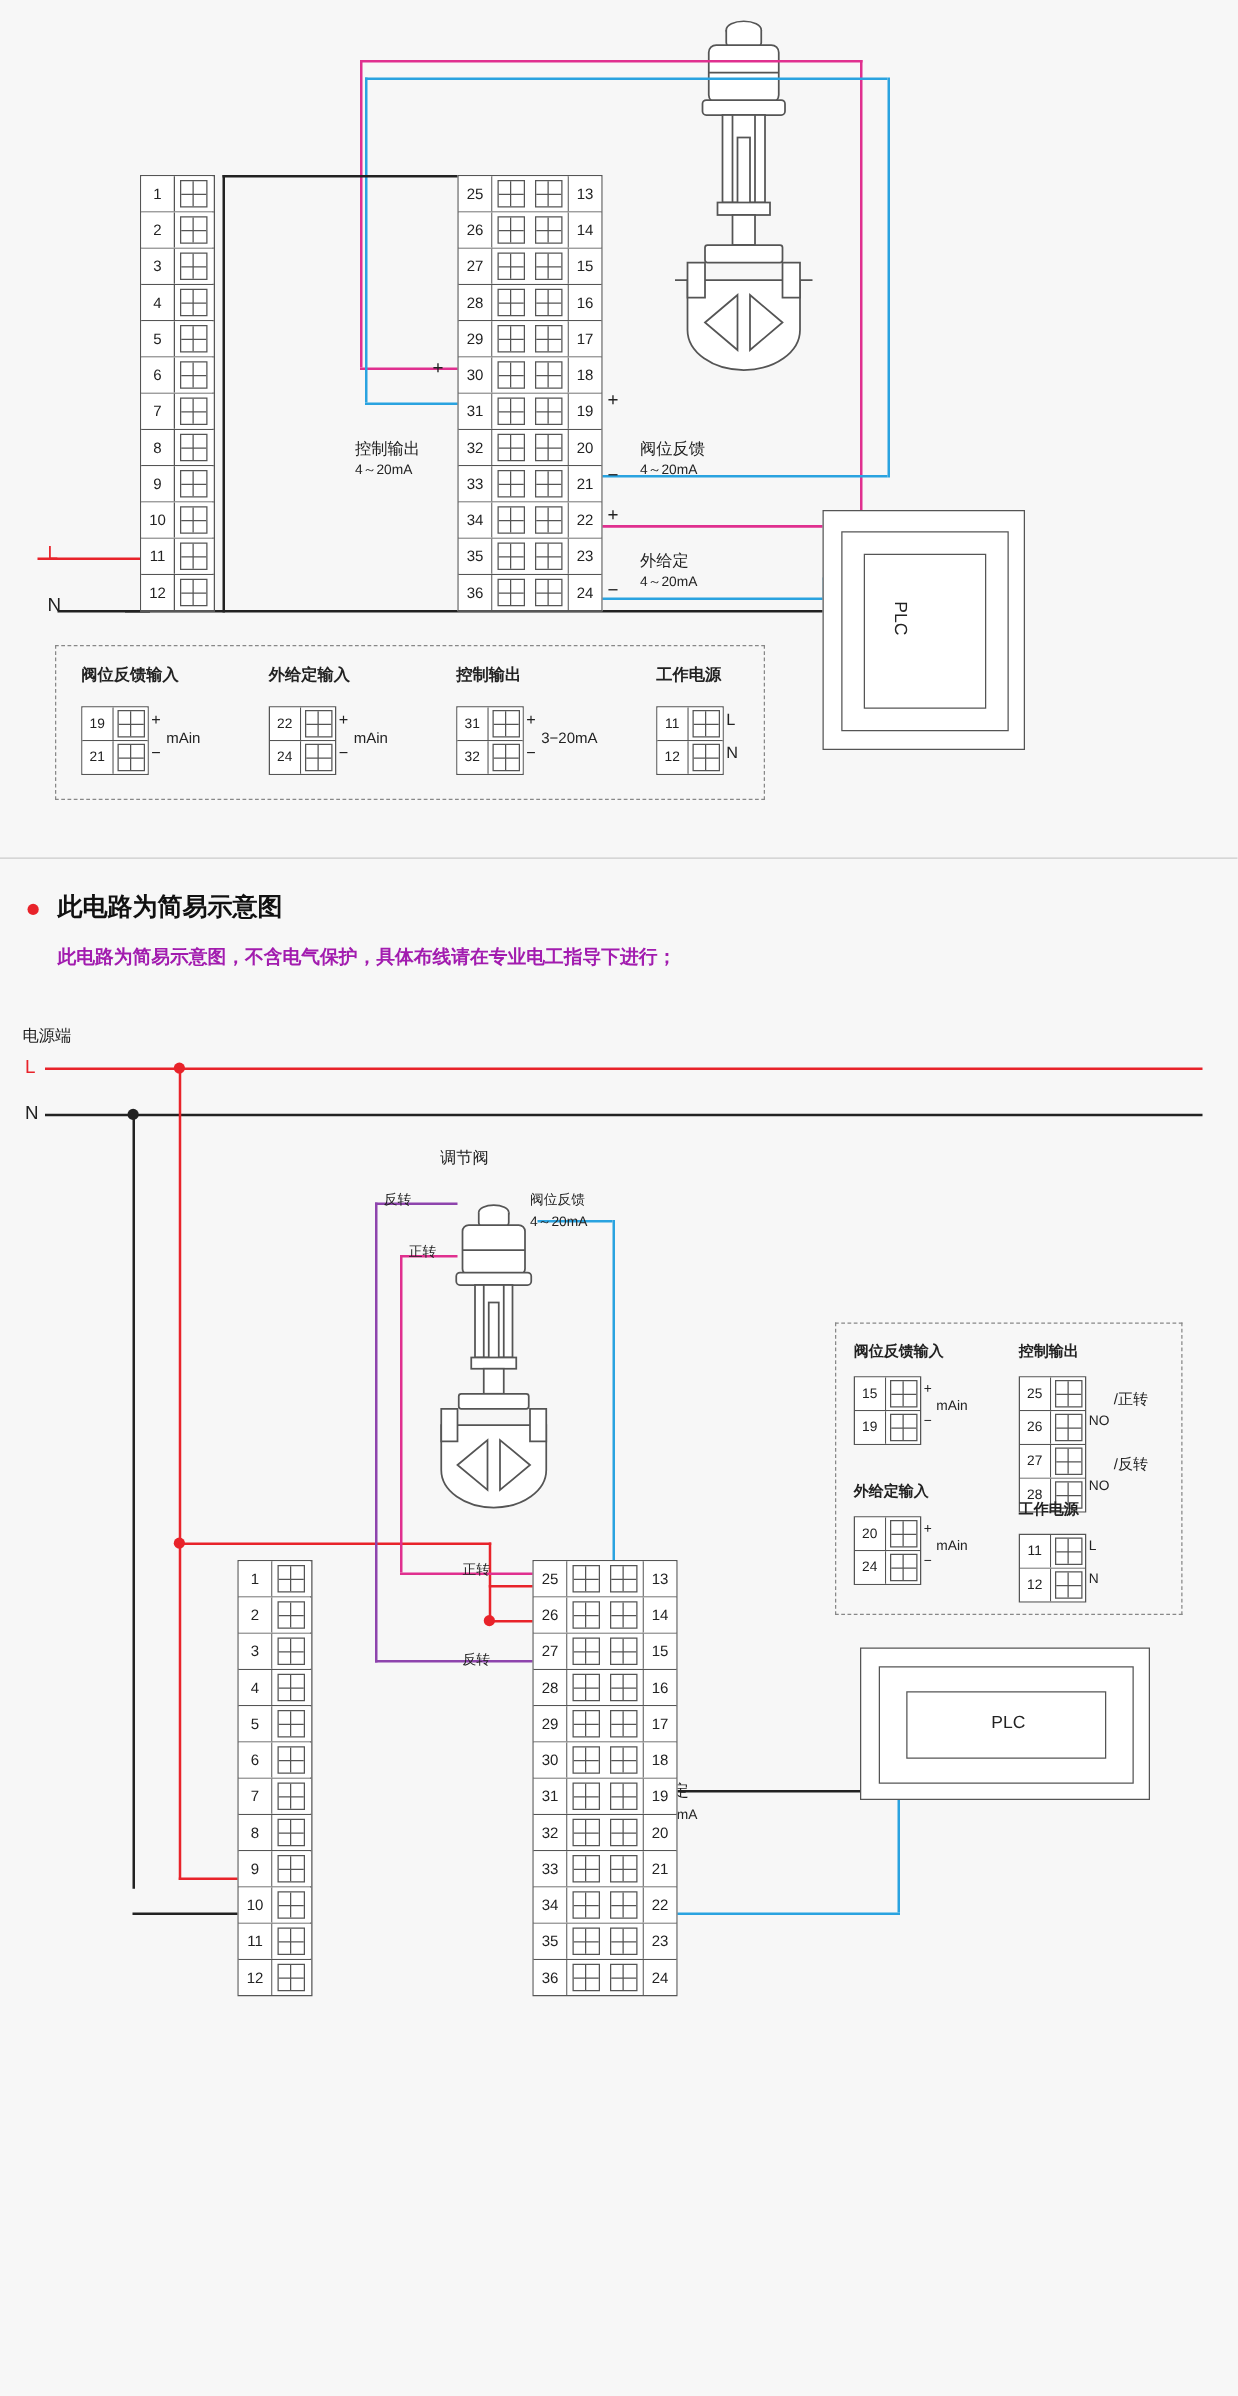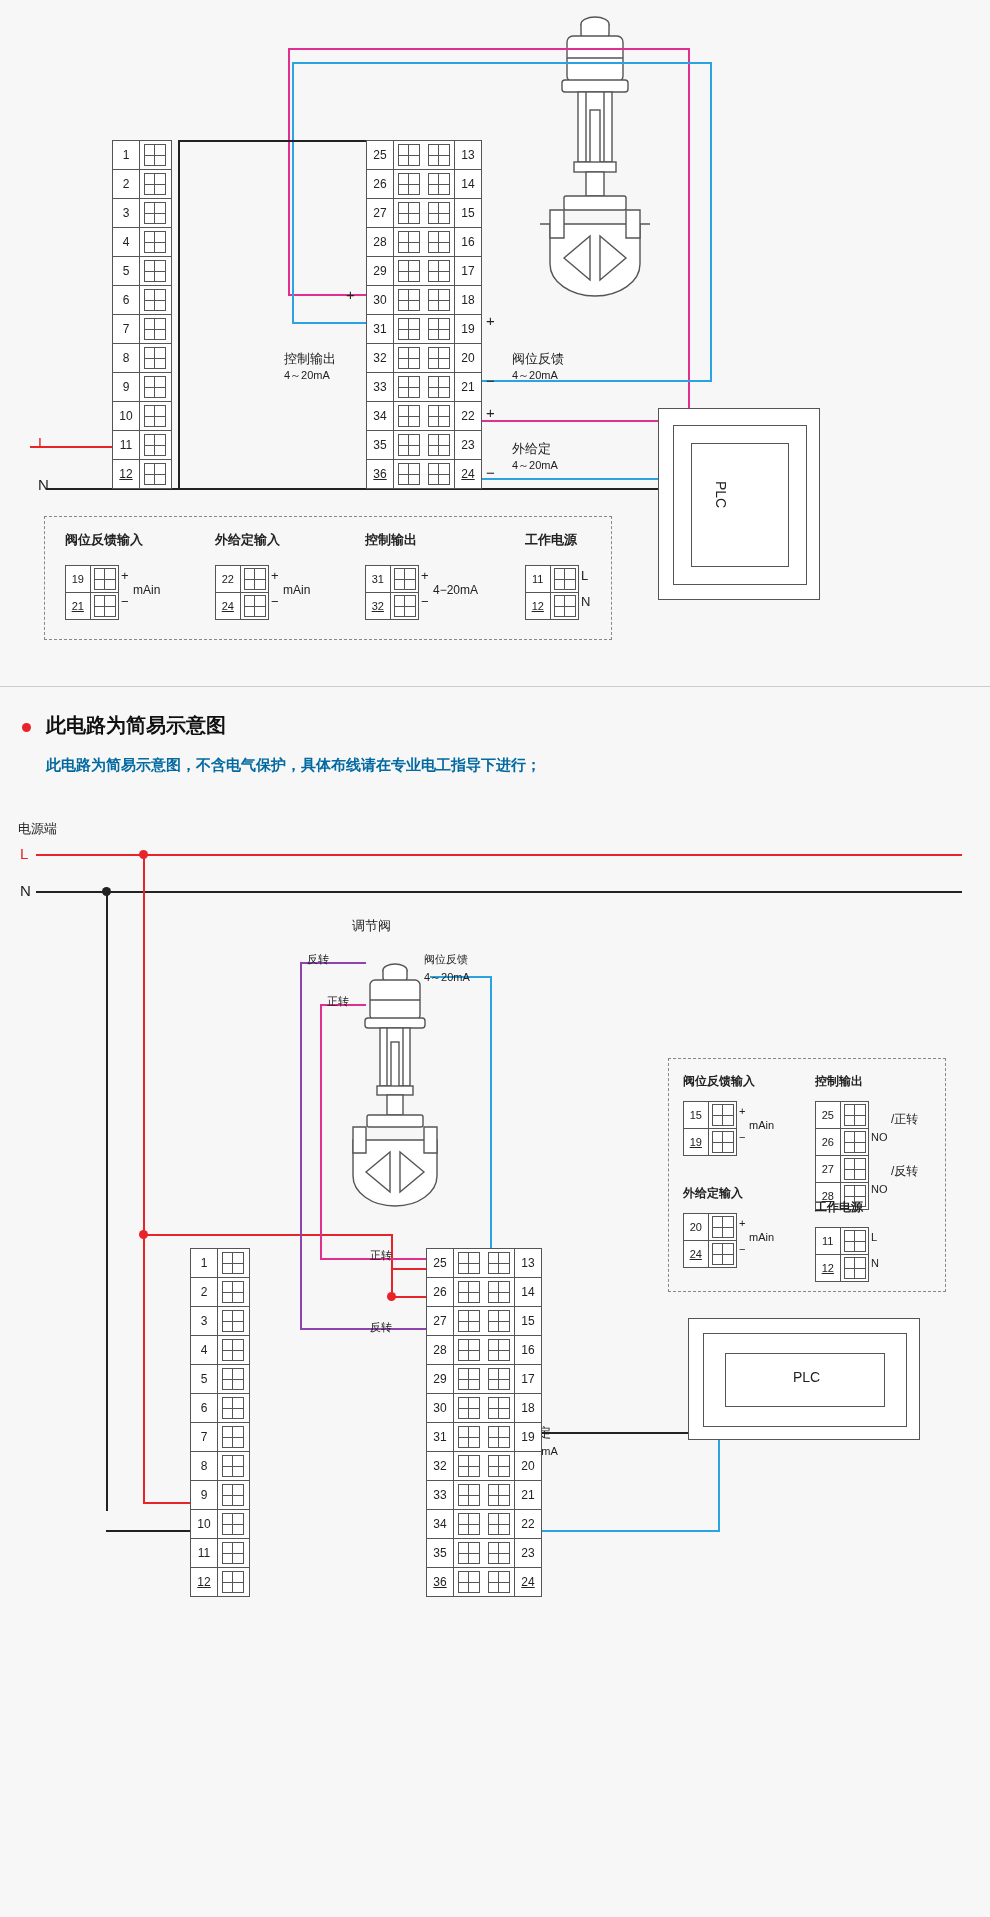--- a/index.html
+++ b/index.html
@@ -21,21 +21,21 @@
   .mag{background:#e0308f;}
   .pur{background:#8e44ad;}
 
   .lbl{position:absolute;font-size:13px;color:#222;white-space:nowrap;}
   .lbl.sm{font-size:11px;}
   .lbl.red{background:transparent;color:#e8232a;}
 
   
   .strip{position:absolute;background:#fff;border:1px solid #555;}
   .trow{display:flex;align-items:stretch;height:28px;border-bottom:1px solid #555;}
-  .trow:last-child{border-bottom:none;text-decoration:underline;}
+  .trow:last-child{border-bottom:none;}
   .tnum{width:26px;display:flex;align-items:center;justify-content:center;
         font-size:12px;background:#fff;border-right:1px solid #555;}
   .tnum.rightnum{border-right:none;border-left:1px solid #555;}
   .screw{width:30px;position:relative;background:#fff;}
   .screw:before,.screw:after{content:"";position:absolute;background:#555;}
   .screw:before{left:4px;top:3px;width:22px;height:22px;border:1px solid #555;background:#fff;box-sizing:border-box;}
   .screw:after{left:14px;top:4px;width:1px;height:20px;}
   .screwline{position:absolute;left:5px;top:13.5px;width:20px;height:1px;background:#555;}
 
   
@@ -48,21 +48,21 @@
   .mini .screw:before{left:3px;top:2px;width:22px;height:22px;}
   .mini .screw:after{left:13px;top:3px;height:20px;}
   .mini .screwline{left:4px;top:12.5px;width:20px;}
 
   
   .divider{position:absolute;left:0;width:990px;height:1px;background:#ccc;}
 
   
   .bullet{position:absolute;width:9px;height:9px;border-radius:50%;background:#e8232a;}
   .h1{position:absolute;font-size:20px;font-weight:bold;color:#111;}
-  .h2{position:absolute;font-size:15px;font-weight:bold;color:#0369a1;}
+  .h2{position:absolute;font-size:15px;font-weight:bold;color:#a21caf;}
 
   
   .plc{position:absolute;border:1px solid #555;background:#fff;}
   .plc .inner{position:absolute;border:1px solid #555;background:#fff;}
   .plc .txt{position:absolute;font-size:14px;color:#222;}
 
   
   .valve{position:absolute;}
   .dot{position:absolute;width:9px;height:9px;border-radius:50%;}
 </style>
@@ -391,21 +391,21 @@
         </div>
         <div class="trow">
           <div class="tnum">32</div>
           <div class="screw">
             <div class="screwline"></div>
           </div>
         </div>
       </div>
       <div style="position: absolute; font-size: 13px; left: 376px; top: 51px;">+</div>
       <div style="position: absolute; font-size: 13px; left: 376px; top: 77px;">−</div>
-      <div style="position: absolute; font-size: 12px; left: 388px; top: 66px;">4−20mA</div>
+      <div style="position: absolute; font-size: 12px; left: 388px; top: 66px;">3−20mA</div>
       <div class="lg-title" style="position: absolute; left: 480px; top: 14px;">工作电源</div>
       <div class="mini strip" style="left: 480px; top: 48px; width: 52px;">
         <div class="trow">
           <div class="tnum">11</div>
           <div class="screw">
             <div class="screwline"></div>
           </div>
         </div>
         <div class="trow">
           <div class="tnum">12</div>

